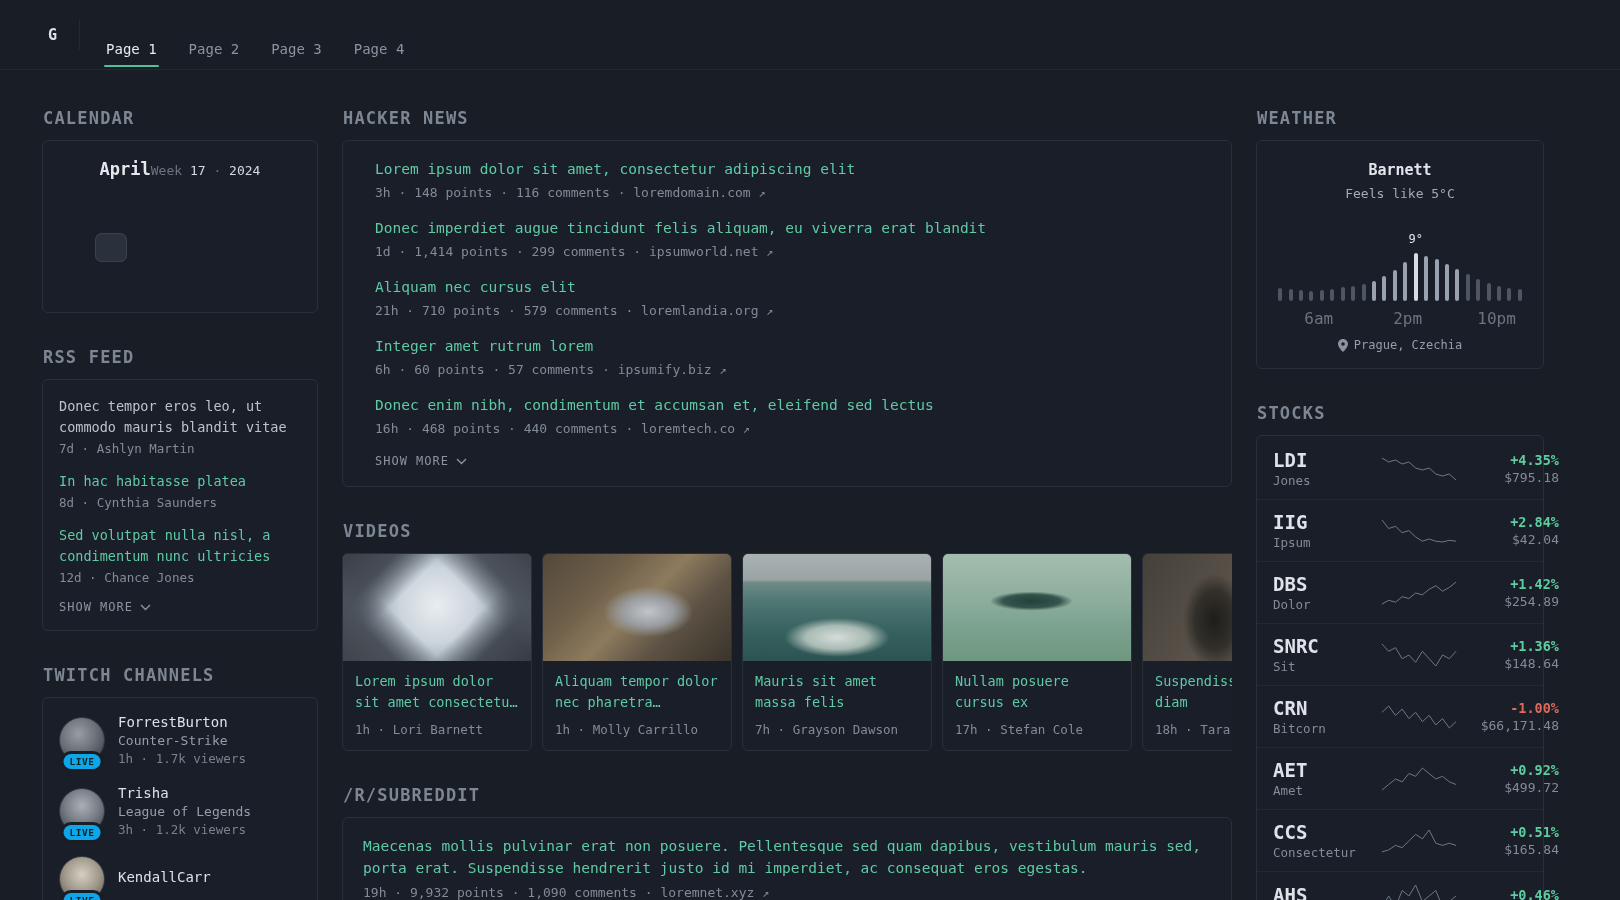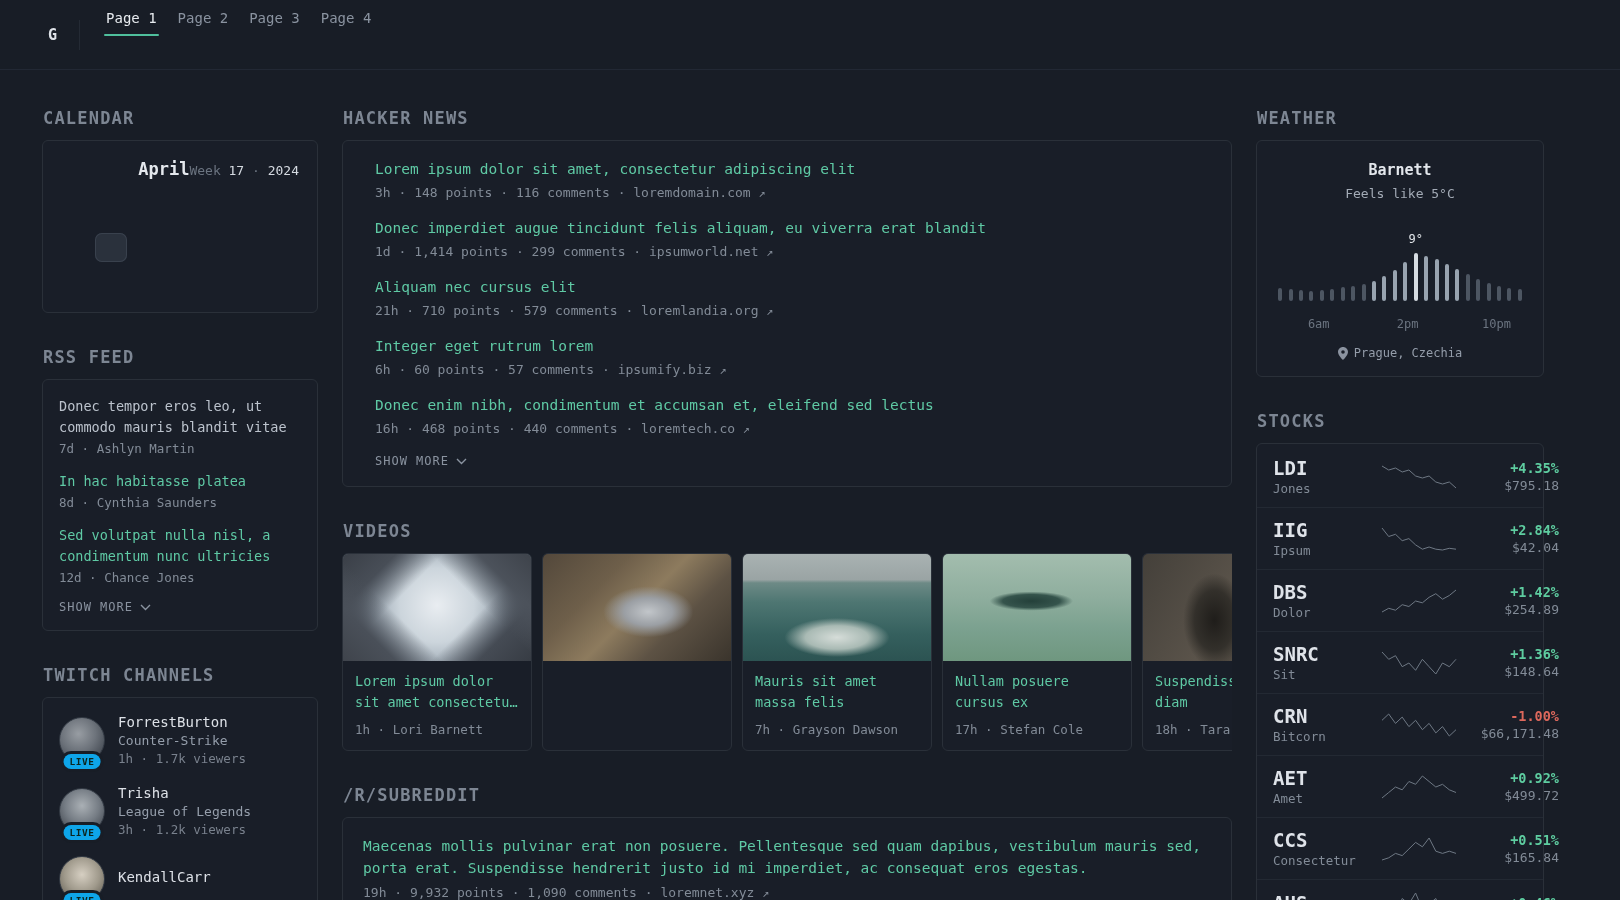--- a/index.html
+++ b/index.html
@@ -3,41 +3,41 @@
 <meta charset="utf-8">
 <style>
   *{box-sizing:border-box;margin:0;padding:0}
   html,body{width:1620px;height:900px;overflow:hidden}
   body{background:#181d26;color:#d5dae1;font-family:"DejaVu Sans Mono","Liberation Mono",monospace;font-size:13px}
   [data-interactable="true"]{cursor:pointer}
 
   
   .topbar{height:70px;display:flex;align-items:center;padding:0 42px;border-bottom:1px solid #222834}
   .logo{font-size:15px;font-weight:700;color:#dfe3e9;padding:6px 22px 6px 6px;border-right:1px solid #242a34}
-  .tabs{display:flex;gap:17px;margin-left:24px;height:100%;align-items:flex-start}
+  .tabs{display:flex;gap:28px;margin-left:24px;height:100%;align-items:flex-end}
   .tab{position:relative;color:#8a93a0;font-size:14px;padding:10px 2px 12px}
   .tab.active{color:#e7ebef}
   .tab.active::after{content:"";position:absolute;left:0;right:0;bottom:2px;height:2px;border-radius:1px;background:#4fbf9c}
 
   
   .content{display:flex;gap:24px;padding:22px 42px 0}
   .col{flex:none}
   .col-left{width:276px}
   .col-mid{width:890px}
   .col-right{width:288px}
   .widget{margin-bottom:34px}
   .wtitle{font-size:17px;font-weight:700;letter-spacing:1.2px;color:#7d8693;margin:16px 0 12px 1px}
   .box{border:1px solid #2a3039;border-radius:6px;background:#191e28;padding:16px}
 
   .link{color:#5fcaa5;text-decoration:none;display:block}
   .meta{font-size:12.5px;color:#828b97}
   .dim2{color:#6b7480}
 
   
-  .cal-head{display:flex;justify-content:flex-end;align-items:baseline;padding:2px 2px 0}
+  .cal-head{display:flex;justify-content:center;align-items:baseline;padding:2px 2px 0}
   .cal-month{font-size:17px;font-weight:600;color:#e4e8ed}
   .cal-week{font-size:13px;color:#d5dae1}
   .cal-grid{display:grid;grid-template-columns:repeat(7,1fr);row-gap:2px;margin-top:14px}
   .cal-days{margin-top:6px}
   .cal-wd{font-size:10.5px;color:#5d6672;text-align:center;letter-spacing:.5px}
   .cal-day{width:32px;height:29px;line-height:29px;margin:1px auto;text-align:center;border-radius:7px;font-size:13px;color:#b3bac4}
   .cal-day.selected{background:#2a313c;box-shadow:inset 0 0 0 1px #39414d;color:#e8ecf0}
   .cal-day.dim{color:#59616d}
 
   
@@ -87,21 +87,21 @@
 
   
   .w-cond{text-align:center;font-size:15px;font-weight:600;color:#e3e7ec;margin-top:4px}
   .w-feels{text-align:center;font-size:13px;color:#a3abb6;margin-top:7px}
   .w-chart{display:flex;align-items:flex-end;height:74px;margin-top:26px;padding:0 2px}
   .w-slot{flex:1;display:flex;justify-content:center;align-items:flex-end;position:relative;height:100%}
   .w-bar{width:4px;border-radius:2px;background:#4d5662}
   .w-bar.day{background:#98a3af}
   .w-bar.now{background:#d6dce2}
   .w-temp{position:absolute;left:50%;transform:translateX(-50%);font-size:12px;color:#e2e6ea;white-space:nowrap}
-  .w-axis{position:relative;height:15px;margin-top:16px;font-size:12px;color:#6b7480}
+  .w-axis{position:relative;height:15px;margin-top:8px;font-size:16px;color:#6b7480}
   .w-axis span{position:absolute;transform:translateX(-50%)}
   .w-loc{display:flex;justify-content:center;align-items:center;gap:6px;margin-top:14px;font-size:12px;color:#949daa}
 
   
   .stocks-box{padding:2px 0}
   .stock-row{display:flex;align-items:center;padding:11px 16px;gap:10px}
   .stock-row + .stock-row{border-top:1px solid #232933}
   .stock-id{min-width:98px}
   .stock-sym{font-size:19px;font-weight:700;color:#dfe3e9}
   .stock-name{margin-top:2px}
@@ -251,21 +251,21 @@
           </article>
           <article class="hn-item" data-interactable="false">
             <div class="hn-title link" data-interactable="true">Donec imperdiet augue tincidunt felis aliquam, eu viverra erat blandit</div>
             <div class="meta hn-meta" data-interactable="false"><span data-interactable="false">1d · 1,414 points · 299 comments · </span><a class="meta-link" data-interactable="true"><span>ipsumworld.net</span> <span class="ext" data-interactable="false">↗</span></a></div>
           </article>
           <article class="hn-item" data-interactable="false">
             <div class="hn-title link" data-interactable="true">Aliquam nec cursus elit</div>
             <div class="meta hn-meta" data-interactable="false"><span data-interactable="false">21h · 710 points · 579 comments · </span><a class="meta-link" data-interactable="true"><span>loremlandia.org</span> <span class="ext" data-interactable="false">↗</span></a></div>
           </article>
           <article class="hn-item" data-interactable="false">
-            <div class="hn-title link" data-interactable="true">Integer eget rutrum lorem</div>
+            <div class="hn-title link" data-interactable="true">Integer amet rutrum lorem</div>
             <div class="meta hn-meta" data-interactable="false"><span data-interactable="false">6h · 60 points · 57 comments · </span><a class="meta-link" data-interactable="true"><span>ipsumify.biz</span> <span class="ext" data-interactable="false">↗</span></a></div>
           </article>
           <article class="hn-item" data-interactable="false">
             <div class="hn-title link" data-interactable="true">Donec enim nibh, condimentum et accumsan et, eleifend sed lectus</div>
             <div class="meta hn-meta" data-interactable="false"><span data-interactable="false">16h · 468 points · 440 comments · </span><a class="meta-link" data-interactable="true"><span>loremtech.co</span> <span class="ext" data-interactable="false">↗</span></a></div>
           </article>
         <div class="show-more" data-interactable="true">
           <span data-interactable="false">SHOW MORE</span>
           <svg class="chev" data-interactable="false" width="11" height="7" viewBox="0 0 11 7">
               <path d="M1 1l4.5 4.5L10 1" fill="none" stroke="#8a93a0" stroke-width="1.4"></path>
@@ -279,20 +279,24 @@
       <div class="video-row" data-interactable="false">
         <article class="vcard" data-interactable="true">
             <div class="thumb th1" data-interactable="false"></div>
             <div class="vbody" data-interactable="false">
               <div class="vtitle link" data-interactable="true">Lorem ipsum dolor sit amet consectetu…</div>
               <div class="meta" data-interactable="false">1h · Lori Barnett</div>
             </div>
           </article>
           <article class="vcard" data-interactable="true">
             <div class="thumb th2" data-interactable="false"></div>
+            <div class="vbody" data-interactable="false">
+              <div class="vtitle link" data-interactable="true">Aliquam tempor dolor nec pharetra…</div>
+              <div class="meta" data-interactable="false">1h · Molly Carrillo</div>
+            </div>
           </article>
           <article class="vcard" data-interactable="true">
             <div class="thumb th3" data-interactable="false"></div>
             <div class="vbody" data-interactable="false">
               <div class="vtitle link" data-interactable="true">Mauris sit amet massa felis</div>
               <div class="meta" data-interactable="false">7h · Grayson Dawson</div>
             </div>
           </article>
           <article class="vcard" data-interactable="true">
             <div class="thumb th4" data-interactable="false"></div>

